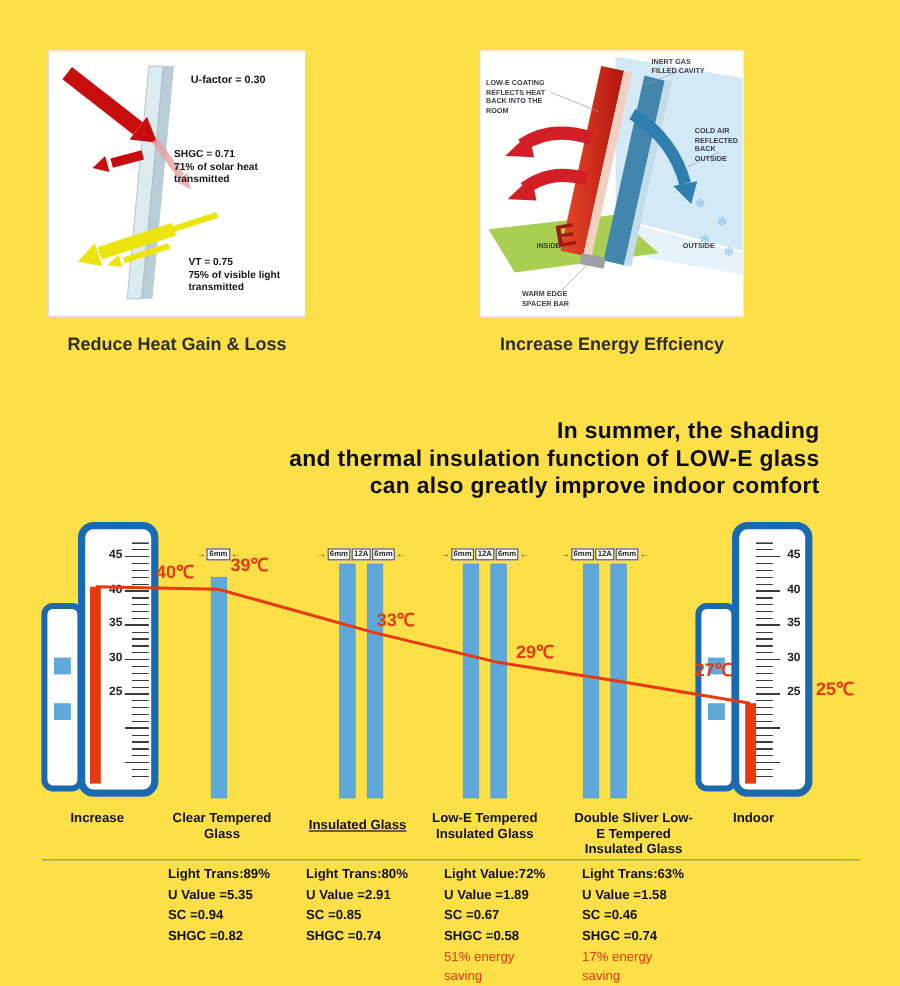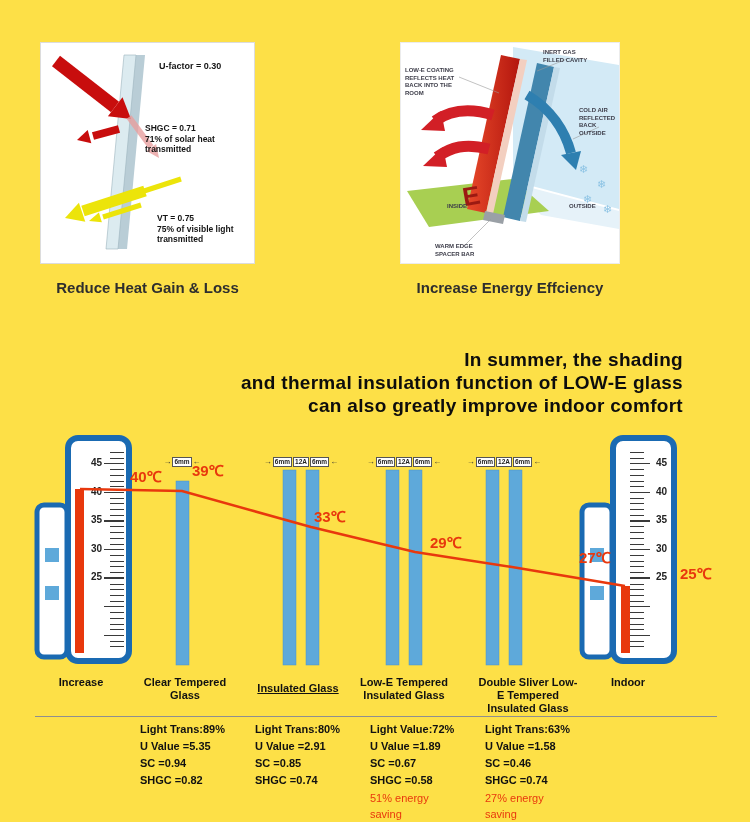--- a/index.html
+++ b/index.html
@@ -256,16 +256,16 @@
     <div class="stat-line">U Value =1.89</div>
     <div class="stat-line">SC =0.67</div>
     <div class="stat-line">SHGC =0.58</div>
     <div class="stat-saving">51% energy saving</div>
   </div>
   <div class="stats-col" style="left:485px; top:721px;">
     <div class="stat-line">Light Trans:63%</div>
     <div class="stat-line">U Value =1.58</div>
     <div class="stat-line">SC =0.46</div>
     <div class="stat-line">SHGC =0.74</div>
-    <div class="stat-saving">27% energy saving</div>
+    <div class="stat-saving">17% energy saving</div>
   </div>
 
 </div>
 
 </body></html>

